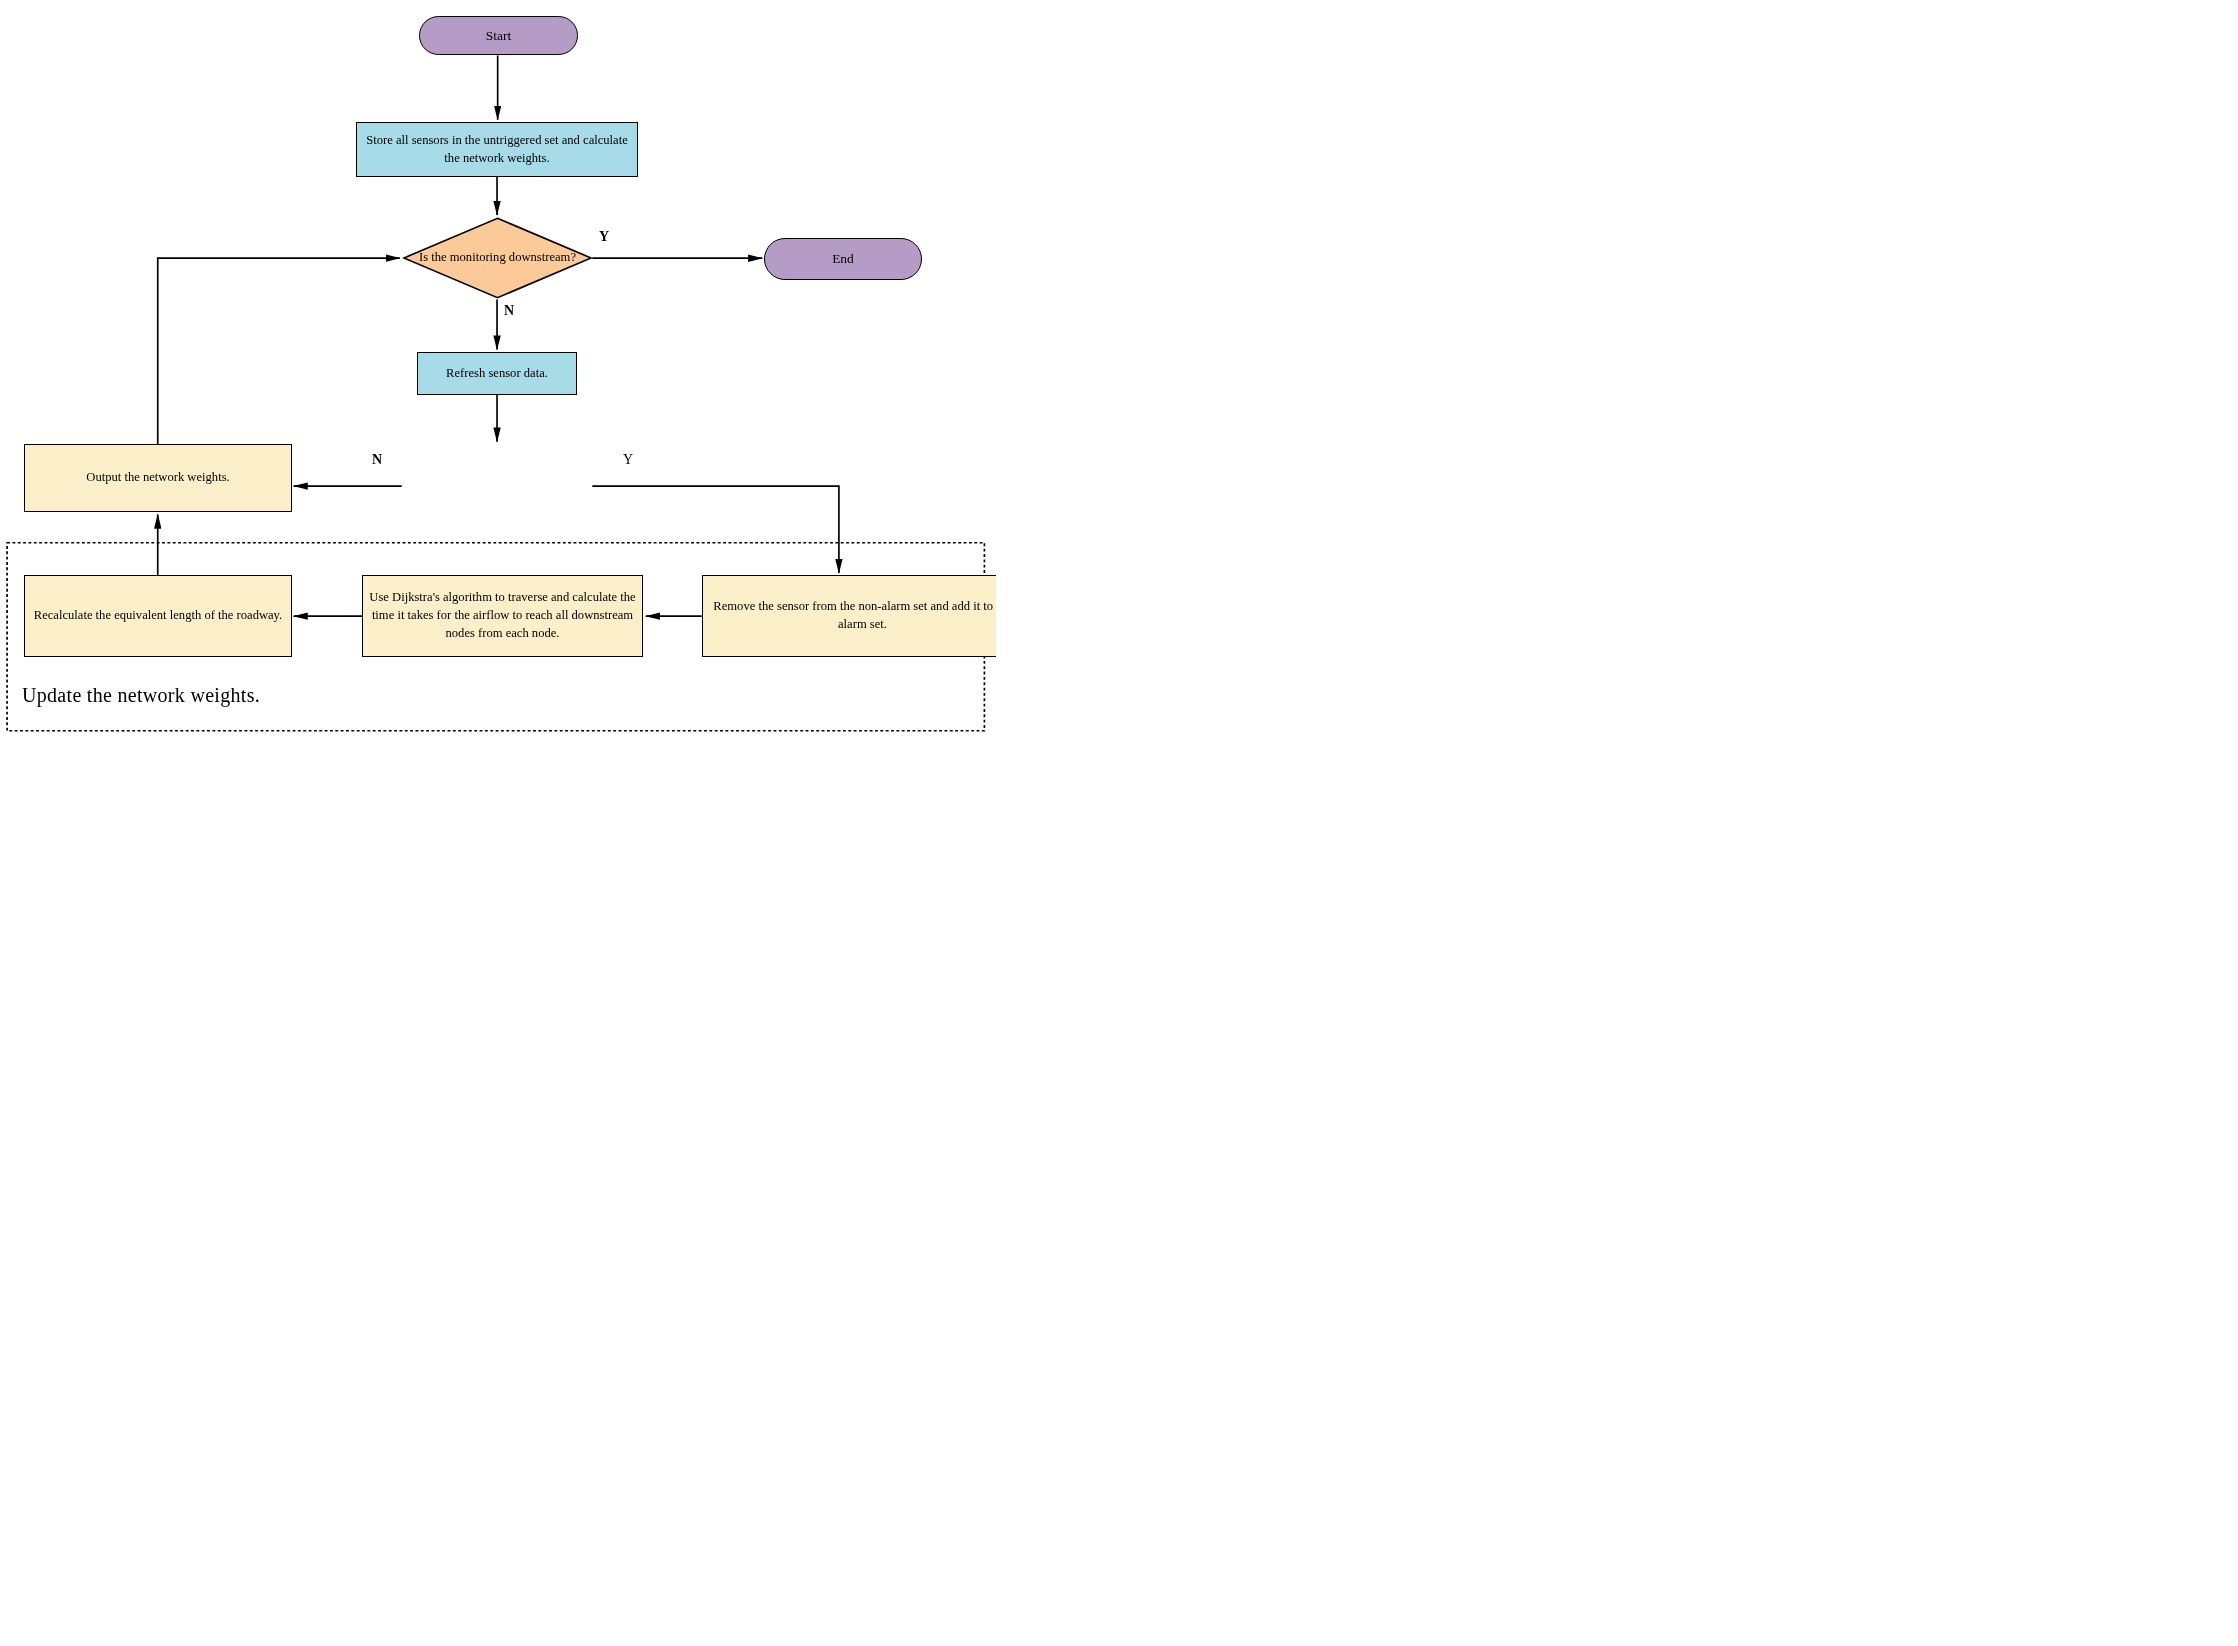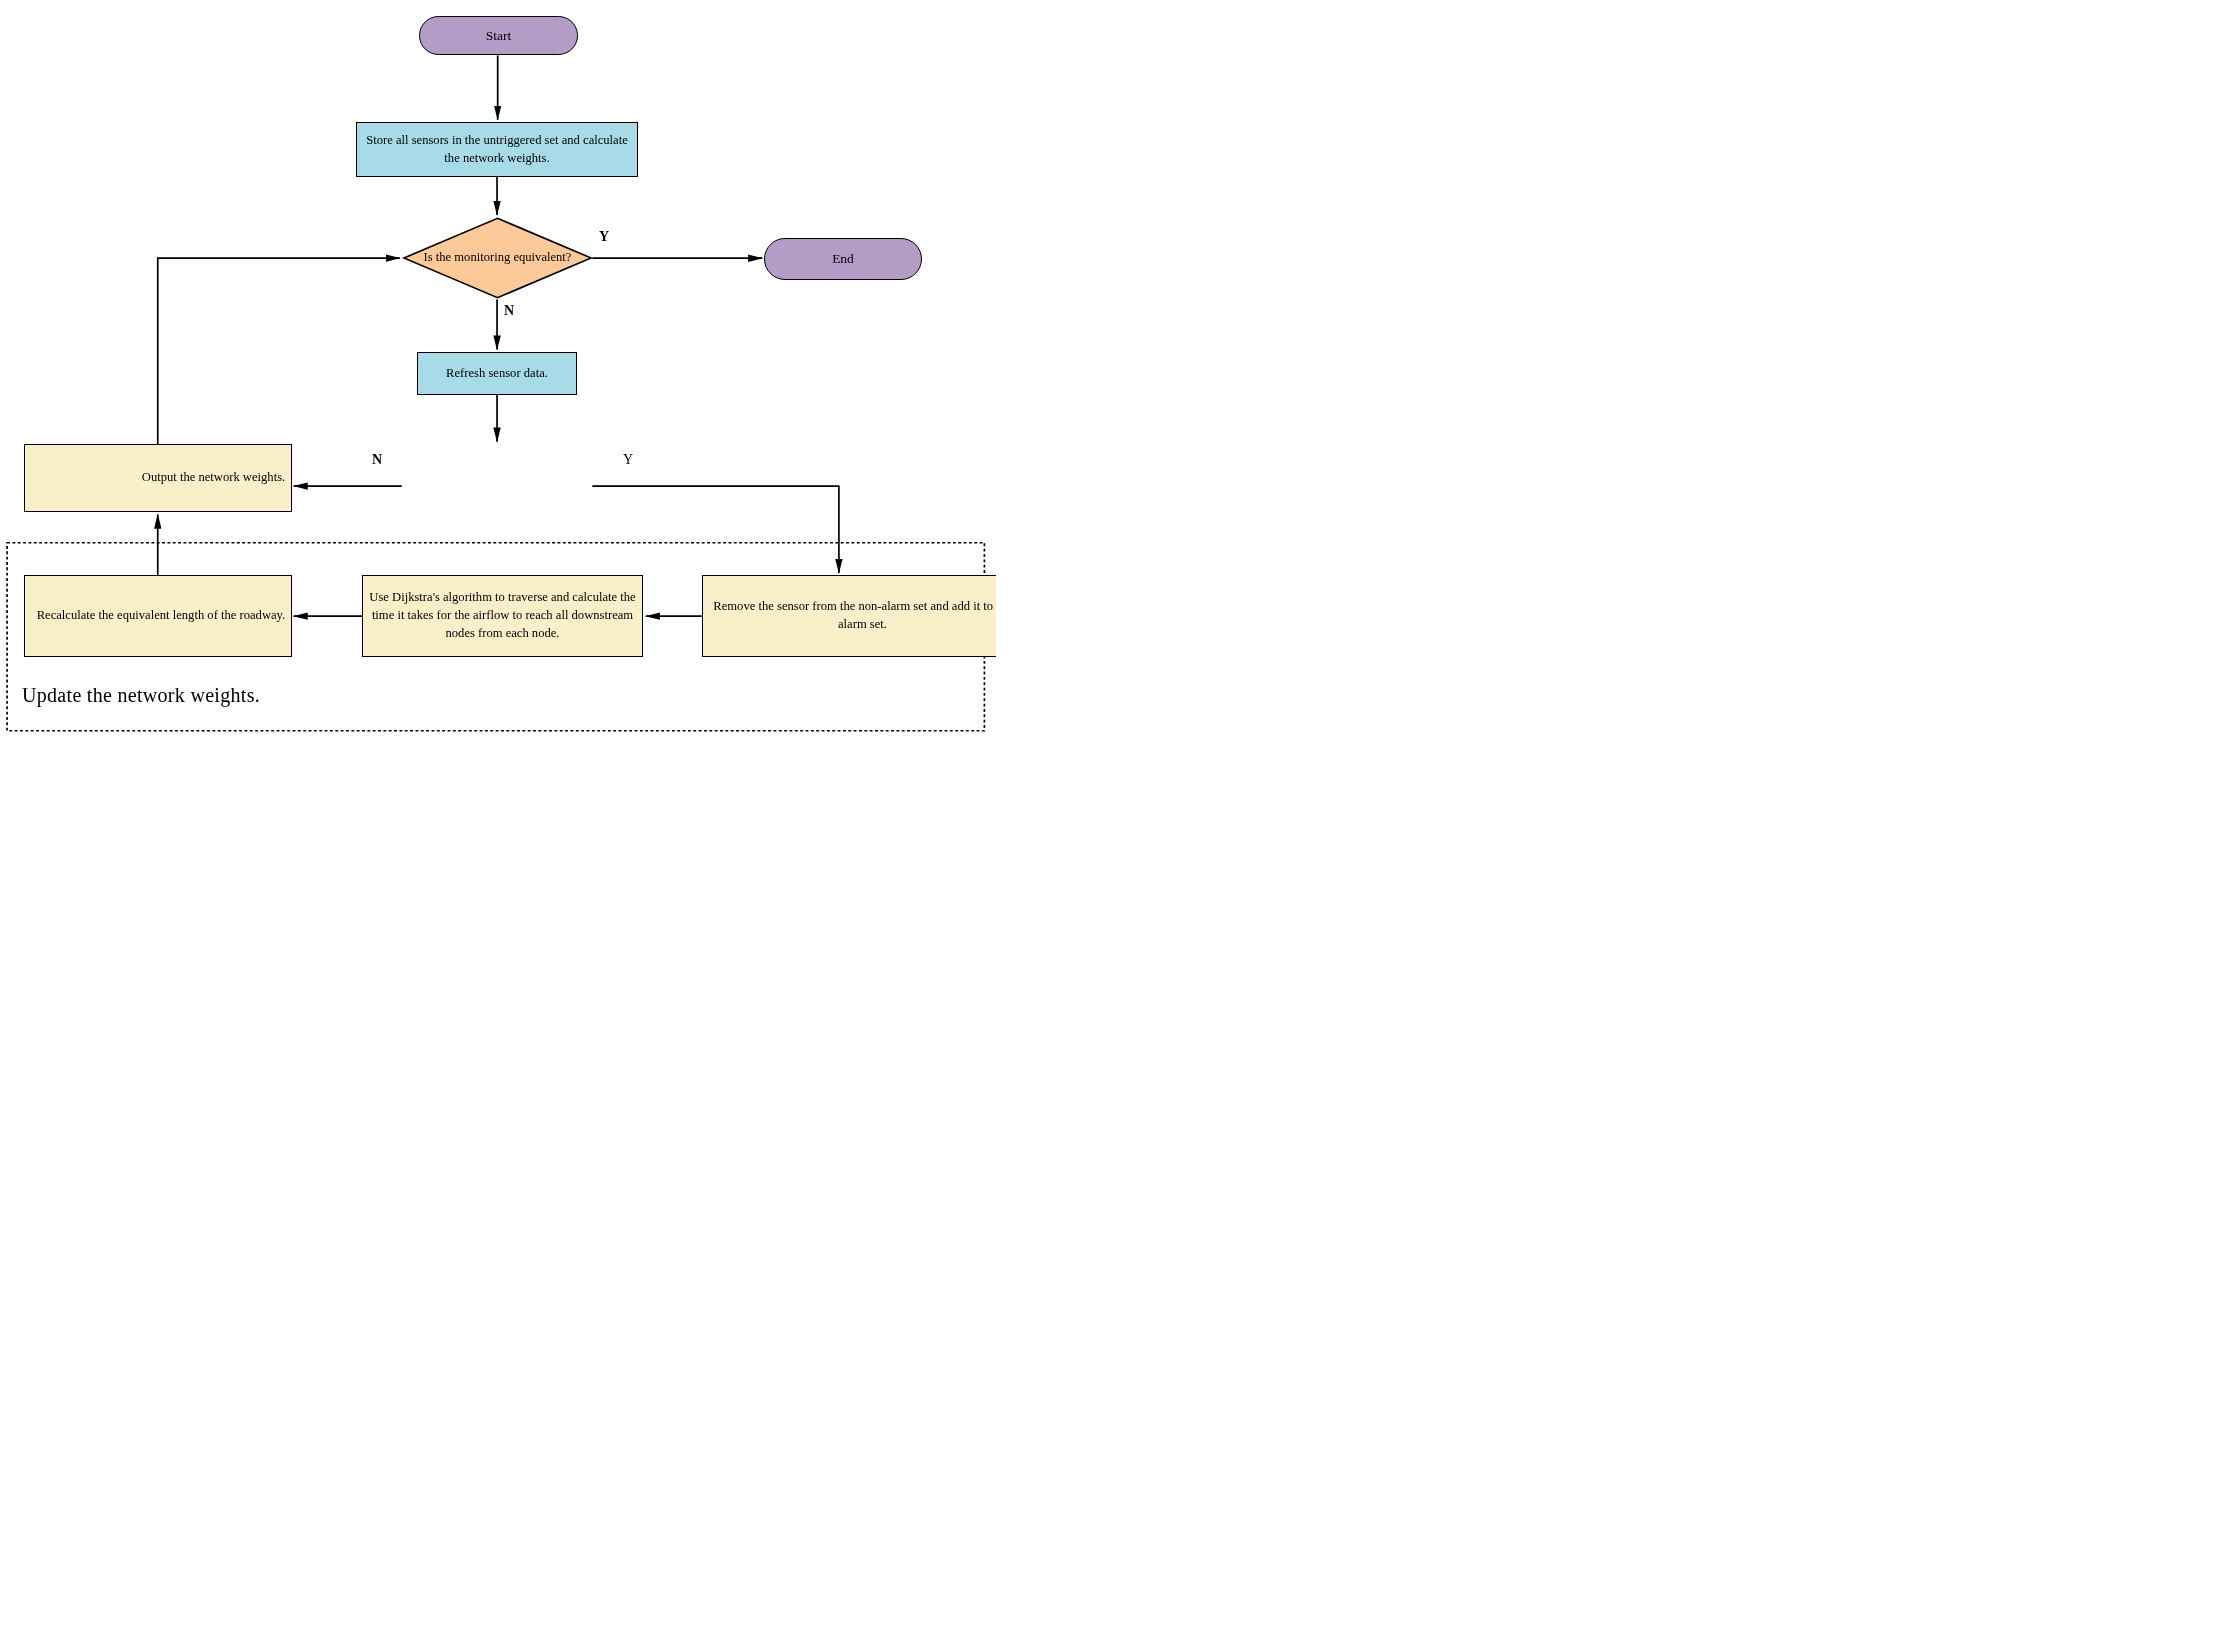--- a/index.html
+++ b/index.html
@@ -38,21 +38,20 @@
   }
   .process-blue{
     background:var(--blue);
     border:1.5px solid var(--ink);
     padding:1.3px 5.2px;
   }
   .process-yellow{
     background:var(--yellow);
     border:1.5px solid var(--ink);
     padding:1.3px 5.8px;
-    justify-content:flex-end;
   }
   .diamond{
     background:transparent;
     border:none;
     padding:0;
   }
   .diamond svg.diamond-shape{
     position:absolute;left:0;top:0;width:100%;height:100%;
   }
   .diamond svg.diamond-shape polygon{
@@ -125,21 +124,21 @@
   </div>
 
   <div class="node process-blue" style="left:356px;top:122px;width:282px;height:55px;">
     <span>Store all sensors in the untriggered set and calculate the network weights.</span>
   </div>
 
   <div class="node diamond" style="left:402px;top:217px;width:191px;height:82px;">
     <svg class="diamond-shape" viewBox="0 0 296 128" preserveAspectRatio="none">
       <polygon points="148,2 293,64 148,126 3,64"></polygon>
     </svg>
-    <div class="diamond-text">Is the monitoring equivalent?</div>
+    <div class="diamond-text">Is the monitoring downstream?</div>
   </div>
 
   <div class="node terminator" style="left:764px;top:238px;width:158px;height:42px;">
     <span>End</span>
   </div>
 
   <div class="node process-blue" style="left:417px;top:352px;width:160px;height:43px;">
     <span>Refresh sensor data.</span>
   </div>
 

